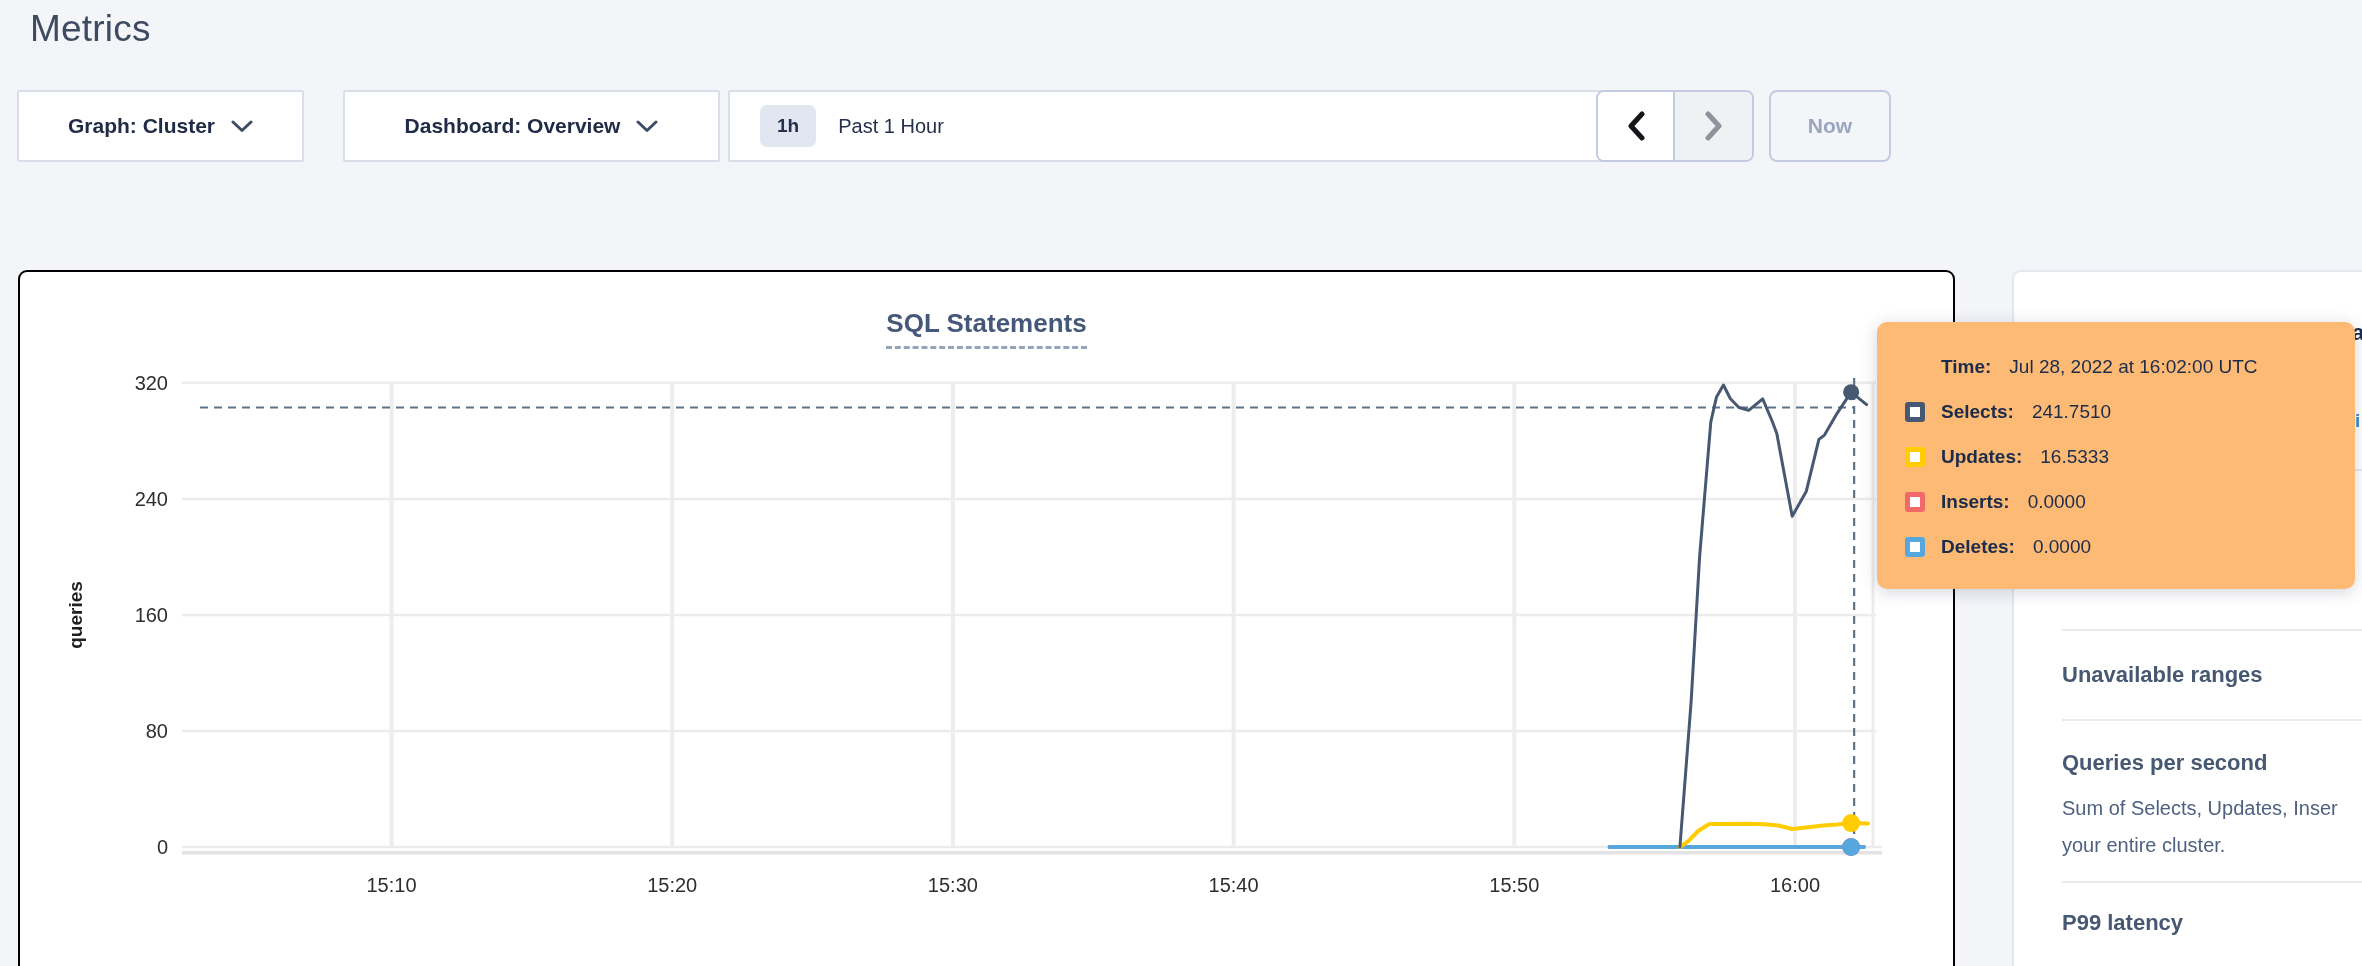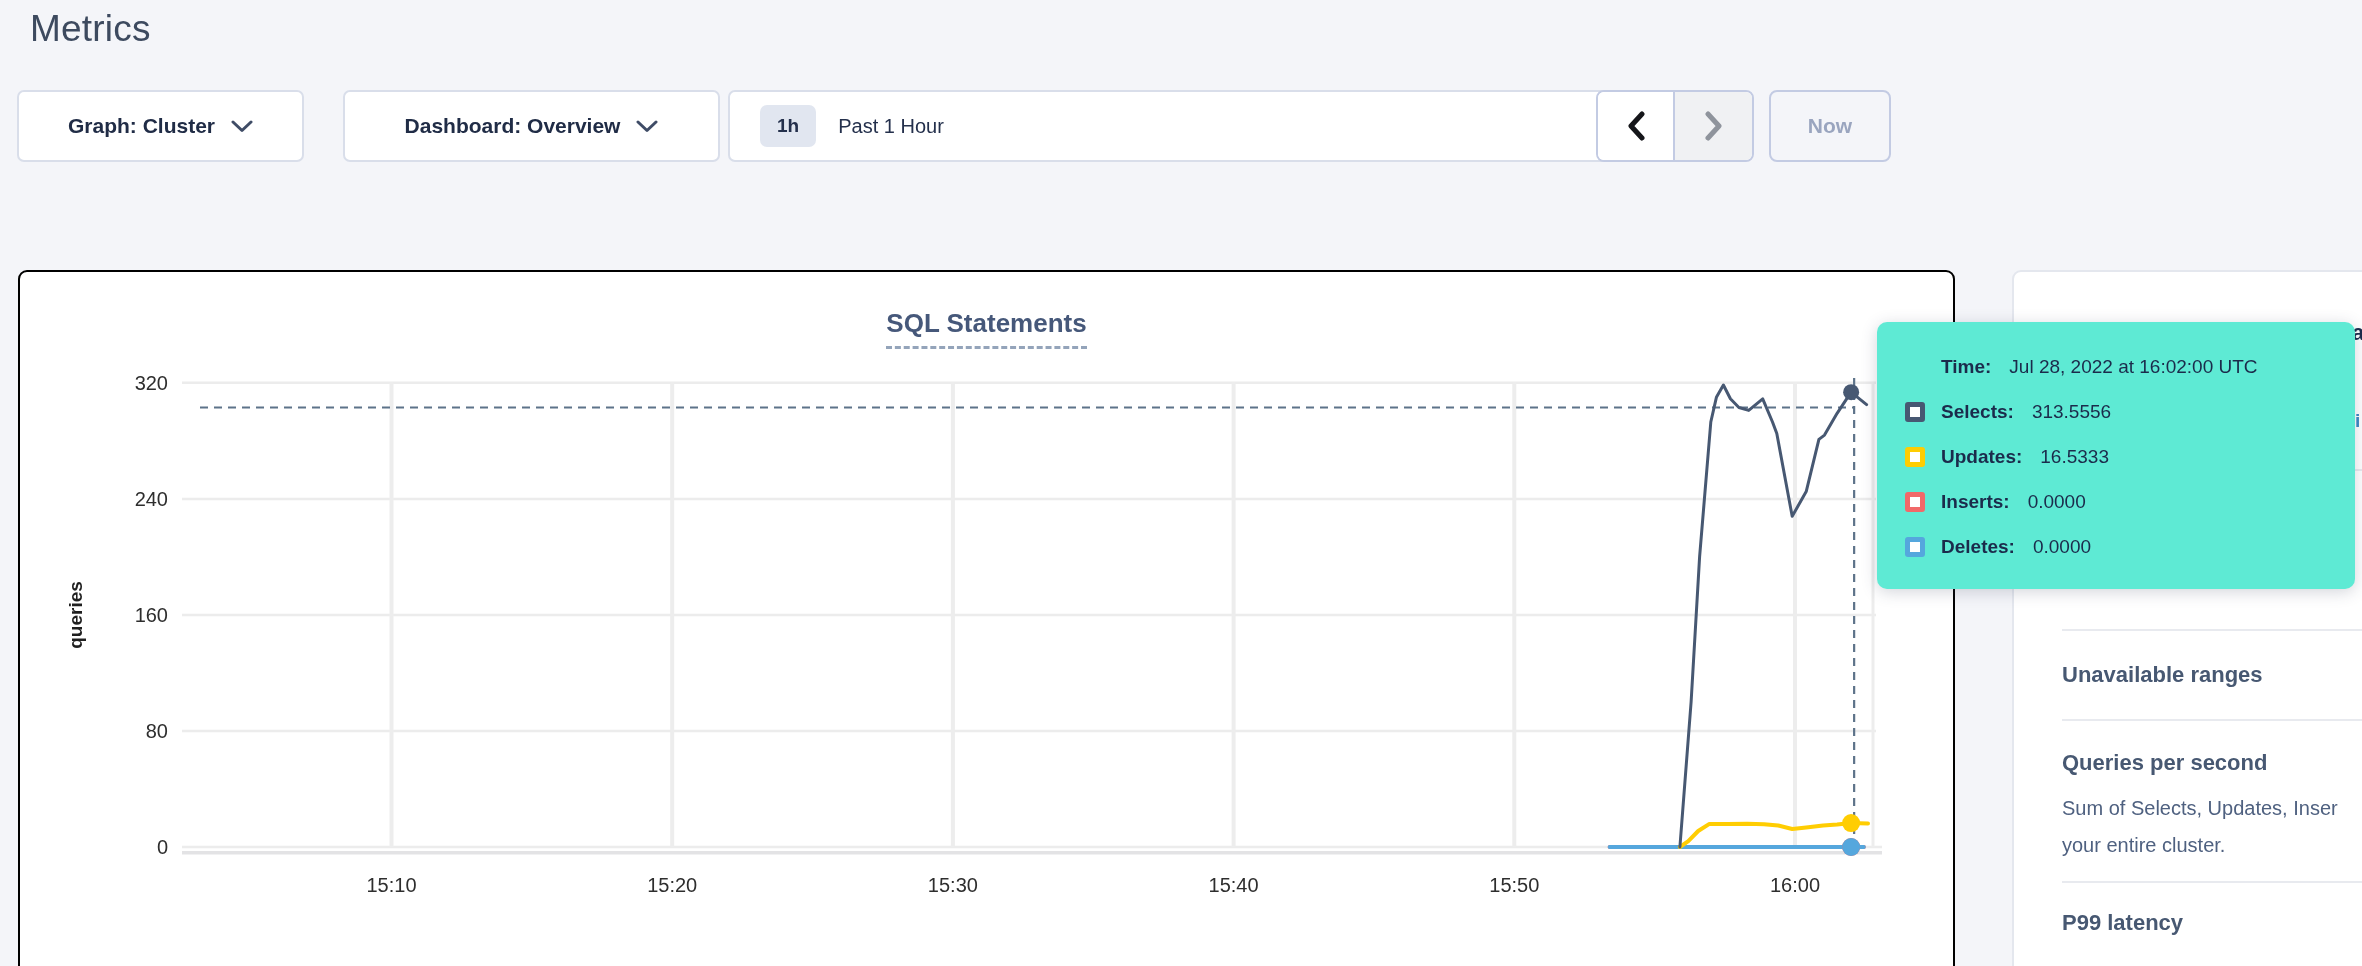--- a/index.html
+++ b/index.html
@@ -13,21 +13,21 @@
   
   .page-title {
     position:absolute; left:30px; top:8px;
     font-size:37px; font-weight:400; color:#3d4a5f; letter-spacing:0.2px;
   }
   
   .controls { position:absolute; left:0; top:90px; width:2362px; height:72px; }
   .ctl {
     position:absolute; top:0; height:72px;
     display:flex; align-items:center; justify-content:center;
-    background:#ffffff; border:2px solid #d9deea; border-radius:7px;
+    background:#ffffff; border:2px solid #d9deea; border-radius:2px;
     cursor:pointer;
   }
   .dd-label { font-size:21px; font-weight:bold; color:#202c46; }
   .dd-chev { margin-left:16px; display:flex; align-items:center; }
   .dd-graph { left:17px; width:287px; }
   .dd-dashboard { left:343px; width:377px; }
   .time-sel { left:728px; width:1006px; justify-content:center; padding:0 28px 0 30px; }
   .time-badge {
     background:#e1e6f0; border-radius:7px; padding:10px 17px;
     font-size:19px; font-weight:bold; color:#24304c;
@@ -66,21 +66,21 @@
     z-index:2;
   }
   .sb-divider { position:absolute; left:48px; width:460px; height:2px; background:#e8eaef; }
   .sb-heading { position:absolute; left:48px; font-size:22px; font-weight:bold; color:#475872; white-space:nowrap; }
   .sb-desc { position:absolute; left:48px; font-size:20px; color:#4f6180; line-height:37px; white-space:nowrap; }
   .sb-frag-dark { position:absolute; left:338px; top:48px; font-size:22px; font-weight:bold; color:#1b2b4b; }
   .sb-frag-blue { position:absolute; left:341px; top:138px; font-size:19px; font-weight:bold; color:#3c88c5; }
   
   .tooltip {
     position:absolute; left:1877px; top:322px; width:478px; height:267px;
-    background:#5eead4; border-radius:10px; z-index:5;
+    background:#fdba74; border-radius:10px; z-index:5;
     box-shadow:0 3px 16px rgba(55,65,90,0.22);
     padding:25px 28px 22px 28px;
     display:flex; flex-direction:column; justify-content:space-between;
   }
   .tt-row { display:flex; align-items:center; height:40px; }
   .tt-swatch { width:20px; height:20px; border-radius:3px; border:5px solid #000; margin-right:16px; flex:none; background:#fff; }
   .tt-label { font-size:19px; font-weight:bold; color:#1b2b4b; }
   .tt-value { font-size:19px; color:#1b2b4b; margin-left:18px; }
   .tt-time-row .tt-label { margin-left:36px; }
 </style>
@@ -197,21 +197,21 @@
 </aside>
 
 <div class="tooltip">
   <div class="tt-row tt-time-row">
     <span class="tt-label">Time:</span>
     <span class="tt-value">Jul 28, 2022 at 16:02:00 UTC</span>
   </div>
   <div id="tt-rows" style="display:contents"><div class="tt-row">
         <span class="tt-swatch" style="border-color: rgb(71, 88, 114);"></span>
         <span class="tt-label">Selects:</span>
-        <span class="tt-value">313.5556</span>
+        <span class="tt-value">241.7510</span>
       </div><div class="tt-row">
         <span class="tt-swatch" style="border-color: rgb(255, 205, 2);"></span>
         <span class="tt-label">Updates:</span>
         <span class="tt-value">16.5333</span>
       </div><div class="tt-row">
         <span class="tt-swatch" style="border-color: rgb(241, 105, 105);"></span>
         <span class="tt-label">Inserts:</span>
         <span class="tt-value">0.0000</span>
       </div><div class="tt-row">
         <span class="tt-swatch" style="border-color: rgb(85, 167, 221);"></span>

